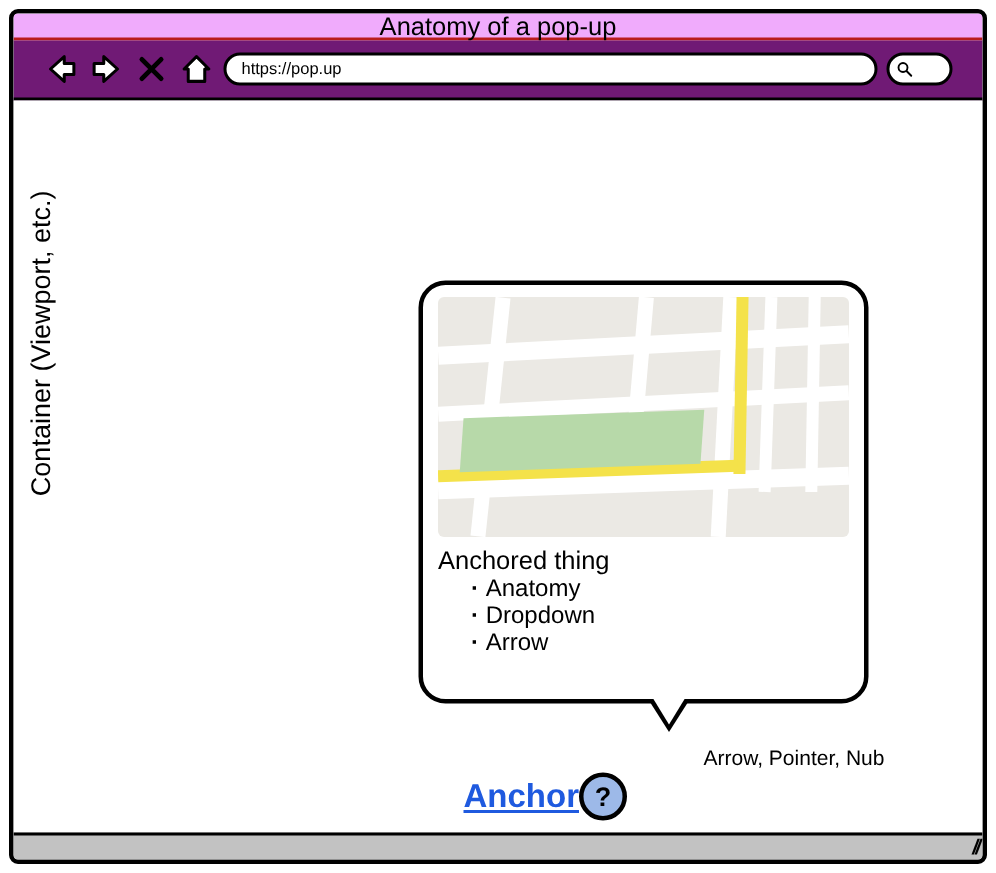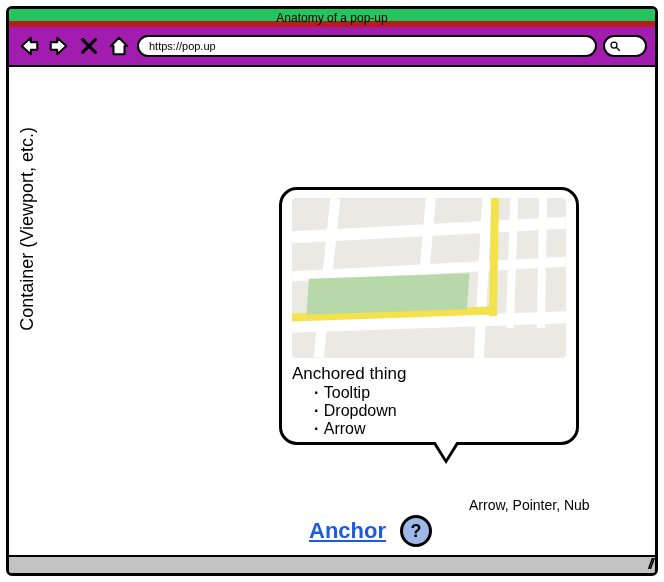--- a/index.html
+++ b/index.html
@@ -14,34 +14,34 @@
   position: absolute;
   top: 6px; left: 6px;
   width: 652px; height: 570px;
   border: 3px solid #000;
   border-radius: 6px;
   background: #fff;
   overflow: hidden;
 }
 .titlebar {
   height: 18px;
-  background: #22c55e;
-  border-bottom: 6px solid #b91c1c;
+  background: #f0abfc;
+  border-bottom: 2px solid #b91c1c;
   text-align: center;
-  font-size: 12px;
+  font-size: 17px;
   line-height: 18px;
 }
 .toolbar {
   height: 40px;
-  background: #a21caf;
+  background: #701a75;
   border-bottom: 2px solid #000;
   display: flex;
   align-items: center;
   gap: 6px;
-  padding: 0 8px;
+  padding: 0 20px;
 }
 .nav-icon {
   width: 24px; height: 24px;
   display: flex; align-items: center; justify-content: center;
 }
 .nav-icon svg { width: 22px; height: 22px; }
 .url-bar {
   flex: 1;
   height: 22px;
   border: 2px solid #000;
@@ -86,21 +86,21 @@
 .container-label {
   position: absolute;
   left: 8px; top: 60px;
   transform-origin: left top;
   transform: rotate(-90deg) translate(-100%, 0);
   font-size: 18px;
 }
 .anchor-row {
   position: absolute;
   left: 300px; top: 448px;
-  display: flex; align-items: center; gap: 14px;
+  display: flex; align-items: center; 
 }
 .anchor-link {
   color: #1f5adf;
   text-decoration: underline;
   font-size: 22px;
   font-weight: bold;
 }
 .help-badge {
   width: 32px; height: 32px;
   border: 3px solid #000;
@@ -109,21 +109,21 @@
   display: flex; align-items: center; justify-content: center;
   font-size: 18px; font-weight: bold;
 }
 .popup {
   position: absolute;
   left: 270px; top: 120px;
   width: 300px;
   border: 3px solid #000;
   border-radius: 18px;
   background: #fff;
-  padding: 8px 10px 4px 10px;
+  padding: 8px 10px 28px 10px;
 }
 .popup::after {
   content: "";
   position: absolute;
   bottom: -22px;
   left: 150px;
   width: 0; height: 0;
   border-left: 14px solid transparent;
   border-right: 14px solid transparent;
   border-top: 22px solid #000;
@@ -240,21 +240,21 @@
         <div class="road v2"></div>
         <div class="road v3"></div>
         <div class="road v4"></div>
         <div class="road v5"></div>
         <div class="yellow-v"></div>
         <div class="yellow-h"></div>
         <div class="park"></div>
       </div>
       <div class="popup-heading">Anchored thing</div>
       <ul>
-        <li>Tooltip</li>
+        <li>Anatomy</li>
         <li>Dropdown</li>
         <li>Arrow</li>
       </ul>
     </div>
 
     <div class="arrow-label">Arrow, Pointer, Nub</div>
 
     <div class="anchor-row">
       <a class="anchor-link" href="#">Anchor</a>
       <div class="help-badge">

